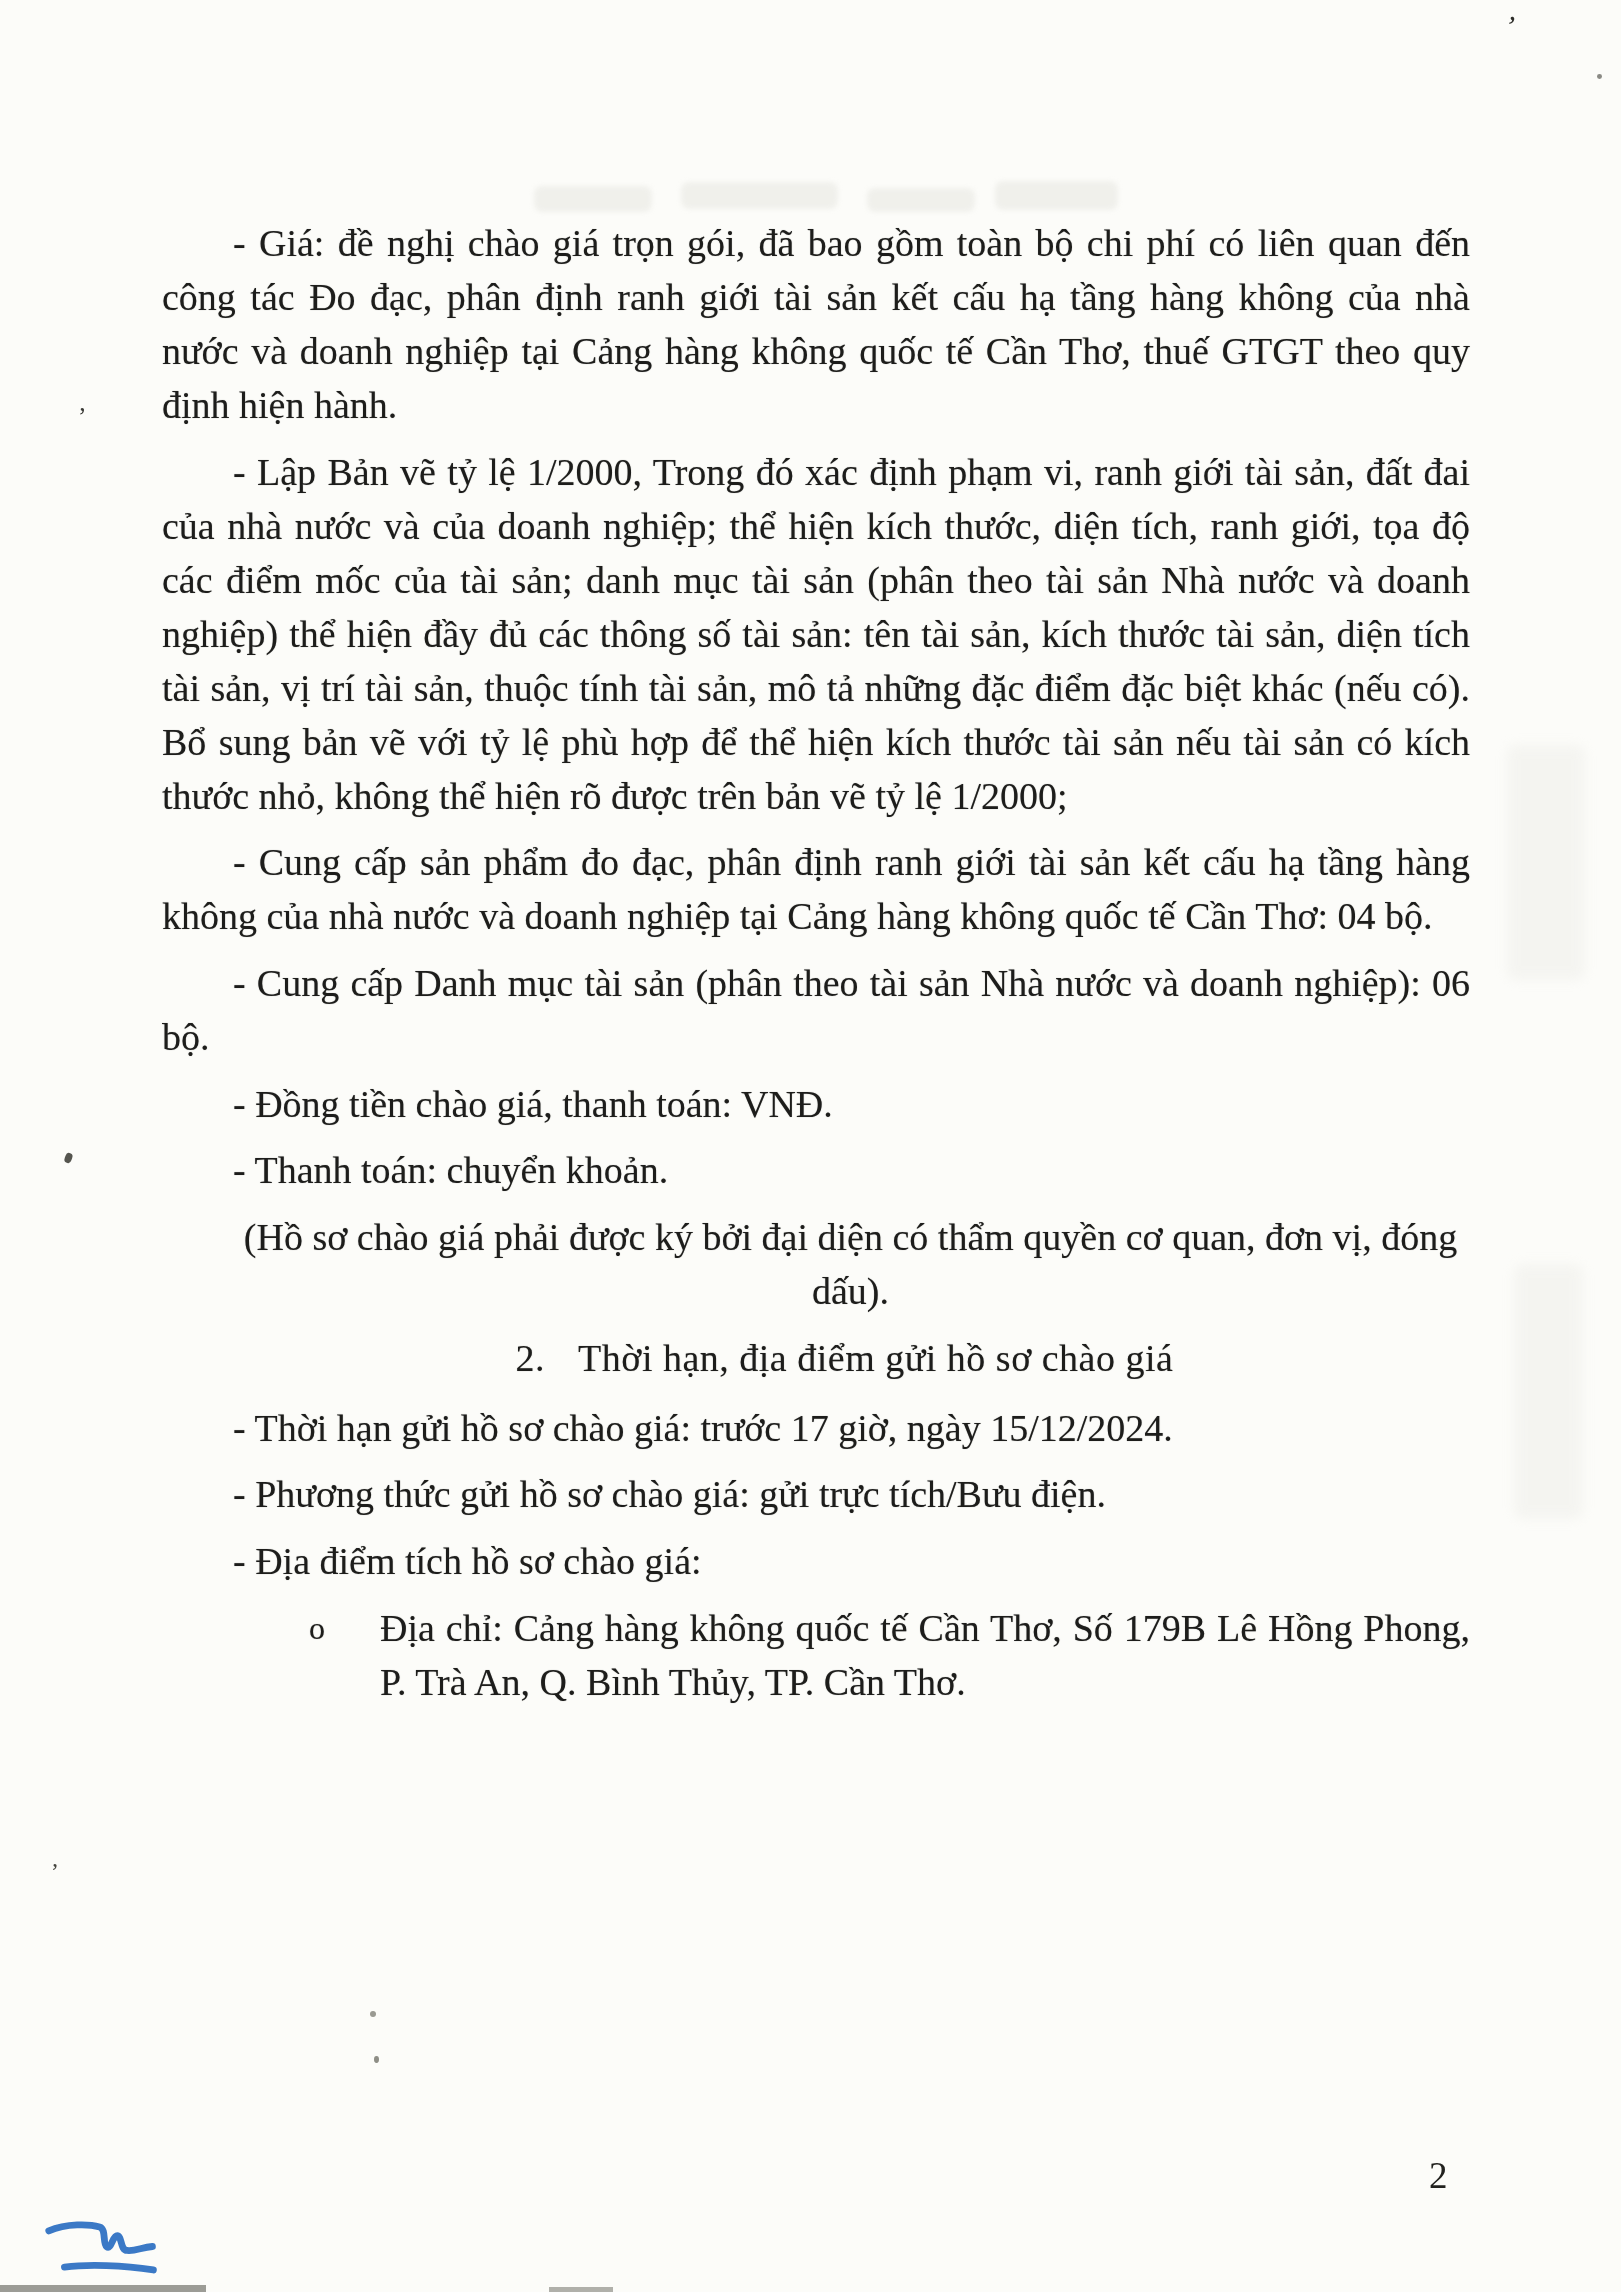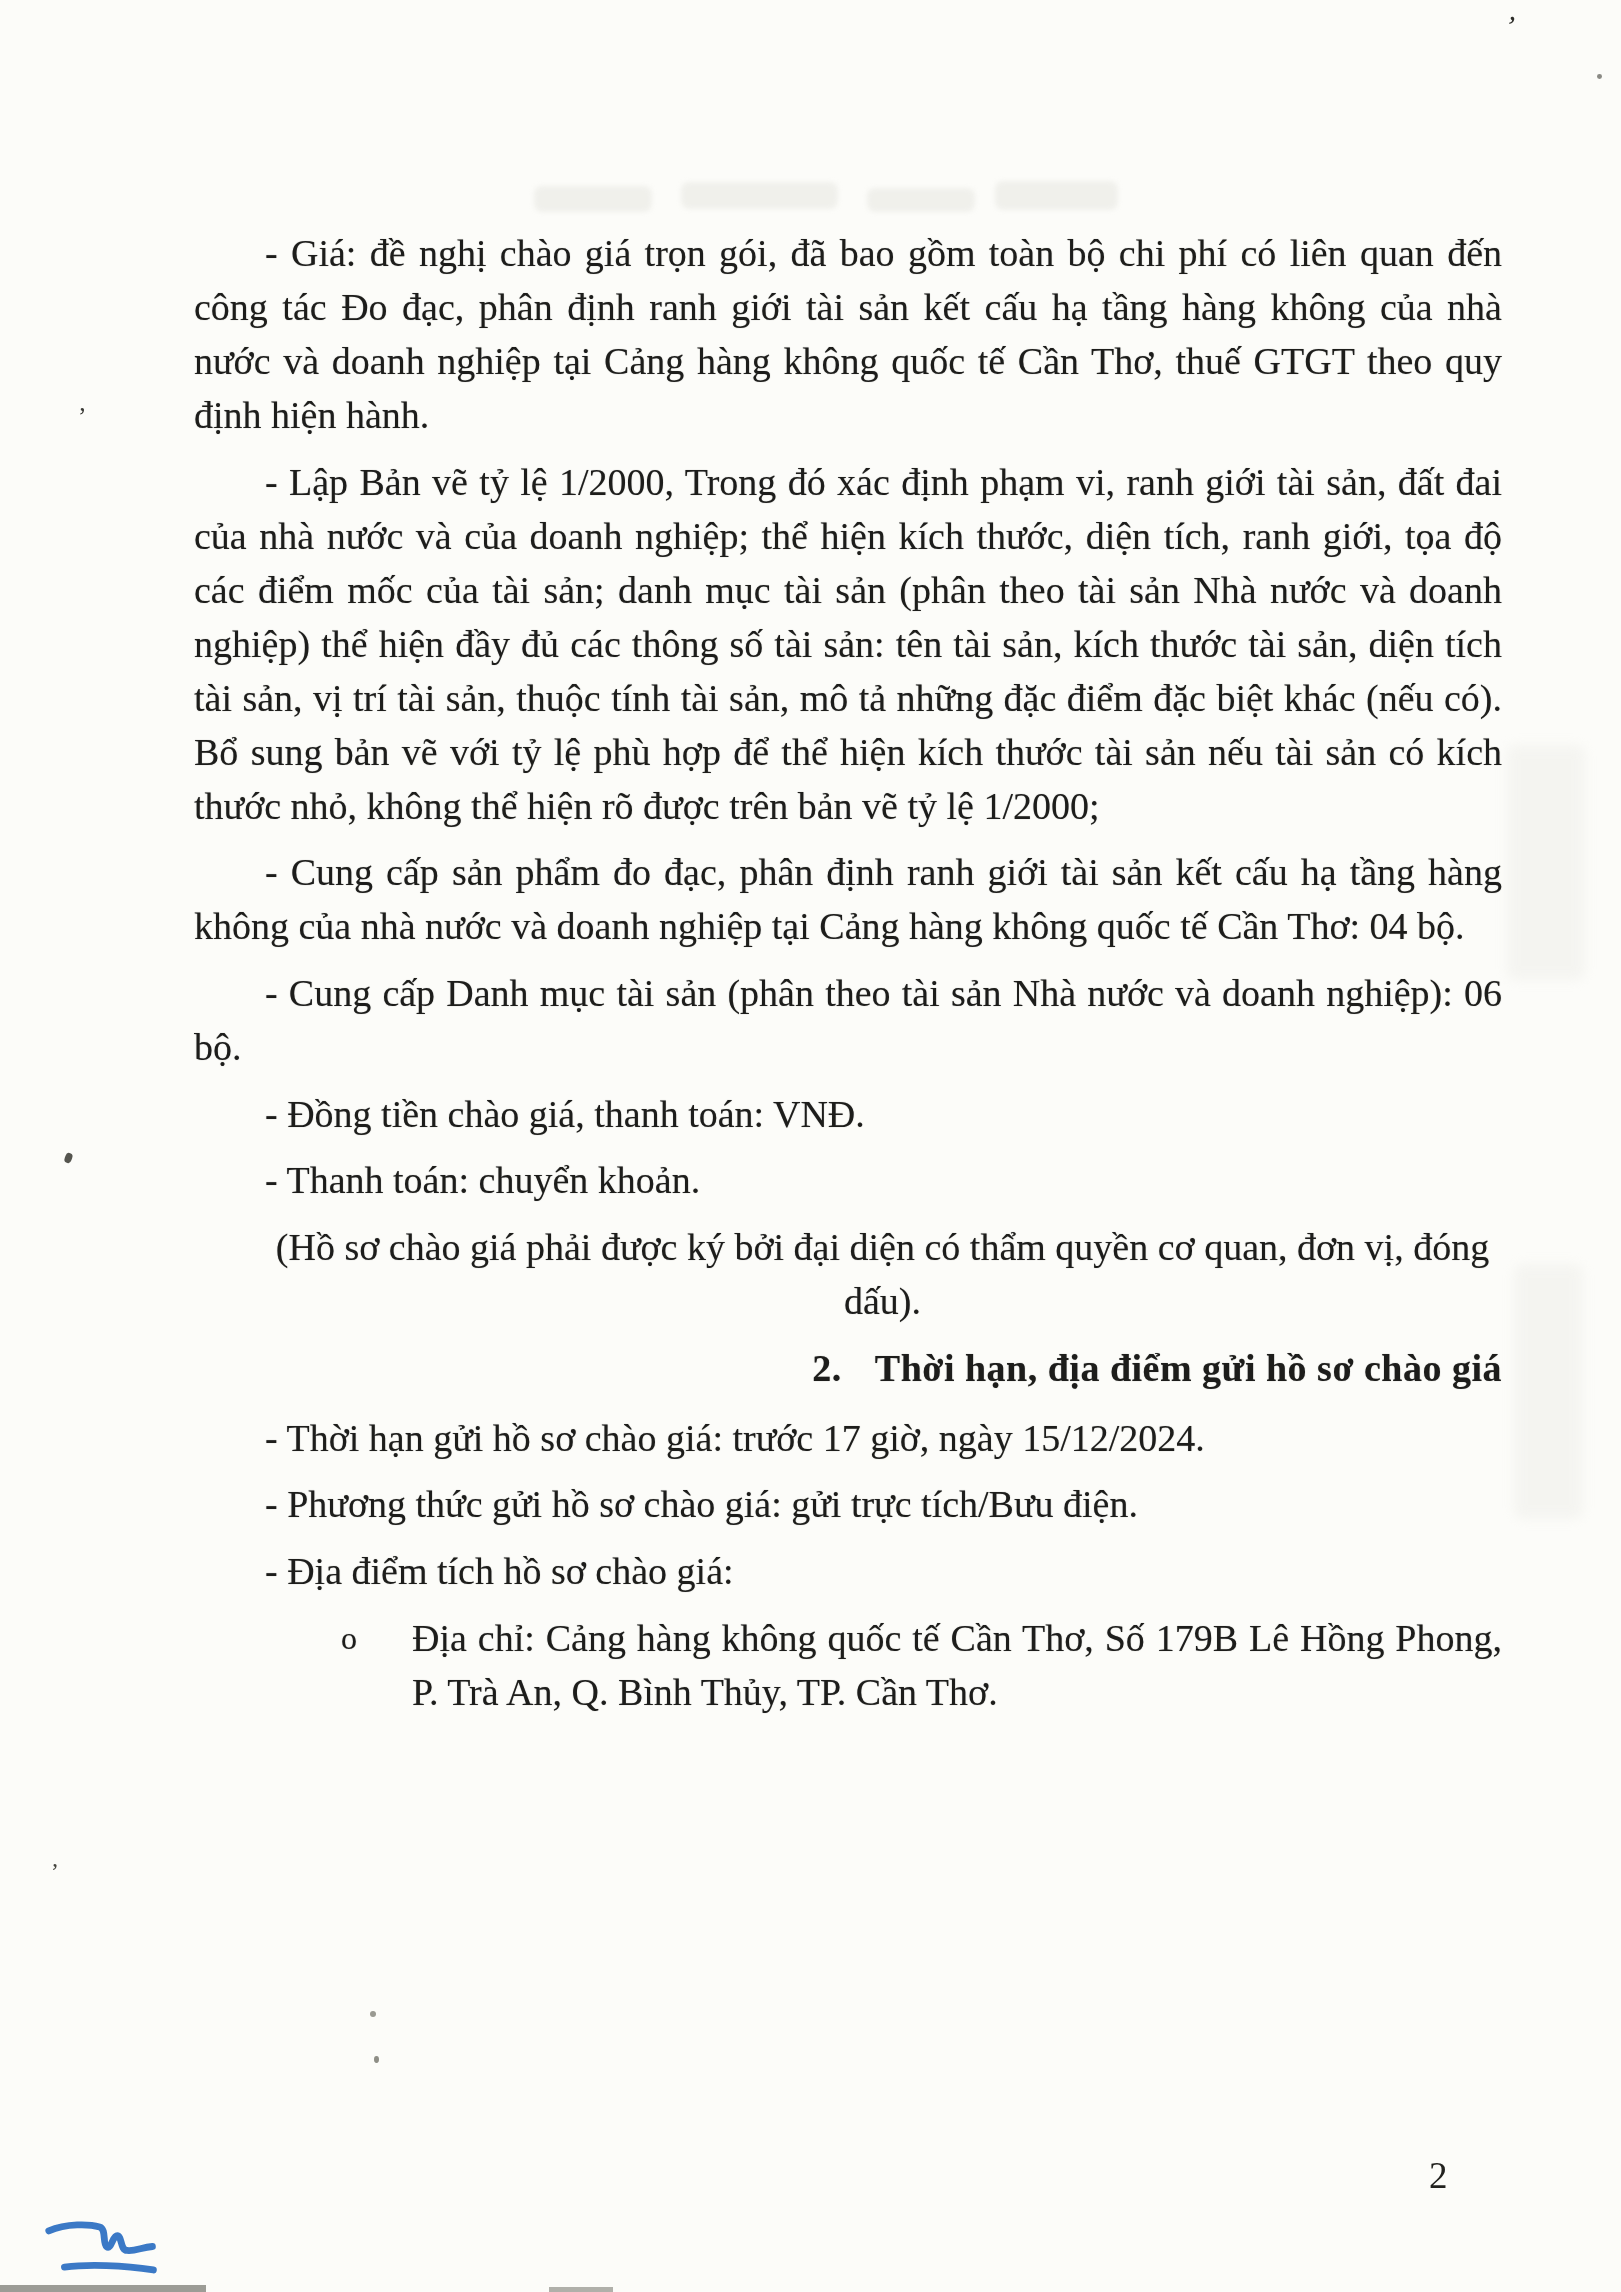--- a/index.html
+++ b/index.html
@@ -9,44 +9,43 @@
     height: 2293px;
     margin: 0 auto;
     background: #fcfcf9;
     overflow: hidden;
     font-family: "Liberation Serif", "DejaVu Serif", serif;
     color: #1d1d1b;
   }
   .body-text {
     position: absolute;
     left: 162px;
-    top: 226px;
+    top: 216px;
     width: 1308px;
     font-size: 38px;
     line-height: 54px;
     text-align: justify;
     text-shadow: 0 0 1px rgba(20,20,20,.4);
-    margin-left: 32px;
   }
   .para {
     margin: 0 0 12.7px 0;
     text-indent: 71px;
   }
   .para-note {
     margin: 0 0 12.7px 0;
     padding-left: 69px;
     text-indent: 0;
     text-align: center;
   }
   .section-heading {
-    font-weight: bold;
+    font-weight: normal;
     margin: 9.8px 0 15.7px 0;
     padding-left: 57px;
     text-indent: 0;
-    text-align: right;
+    text-align: center;
     letter-spacing: 0.5px;
   }
   .section-heading .h-num { margin-right: 33px; }
   .bullet-row {
     display: flex;
     margin: 3.9px 0 0 147px;
   }
   .bullet-marker {
     width: 71px;
     flex: 0 0 71px;

